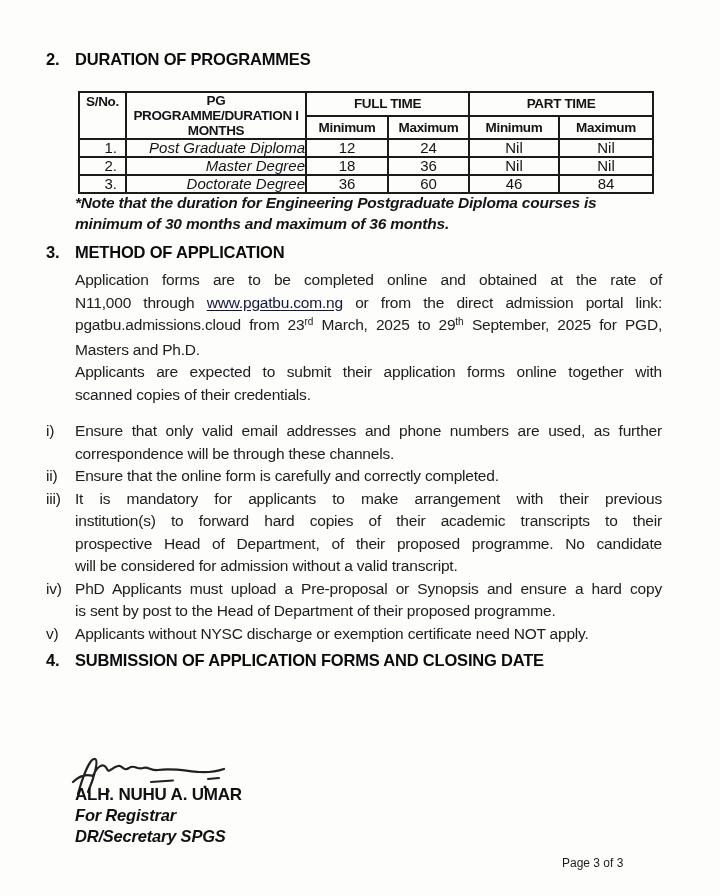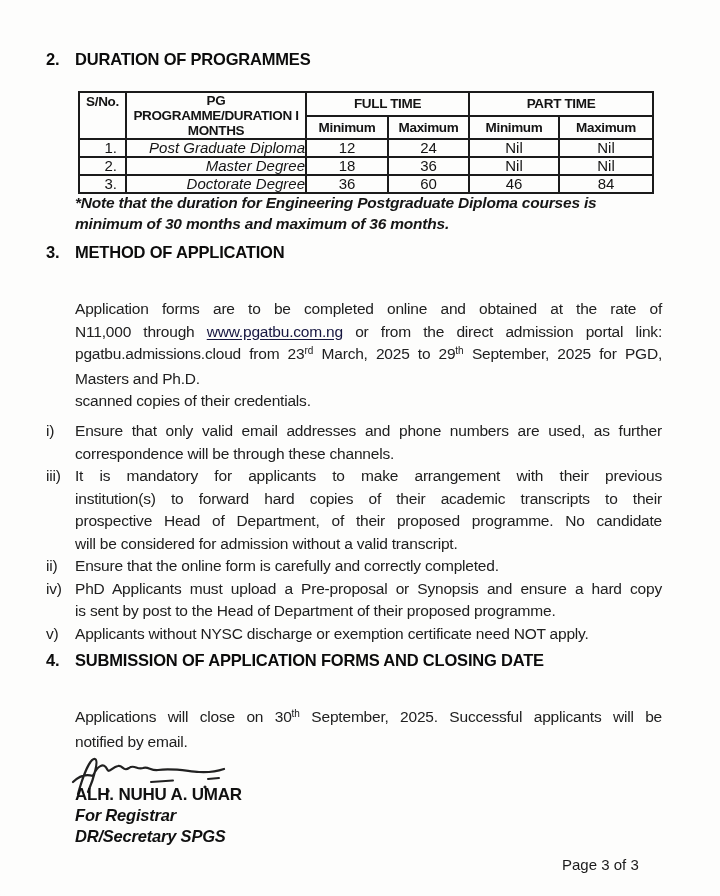--- a/index.html
+++ b/index.html
@@ -21,42 +21,42 @@
     vertical-align:middle;line-height:15px;height:17px;}
   #ptable th.vtop{vertical-align:top;padding-top:1px;}
   #ptable td{font-size:15px;height:16px;line-height:16px;}
   #ptable td.sno{text-align:right;padding-right:8px;}
   #ptable td.prog{text-align:right;padding-left:12px;font-style:italic;}
   #ptable td.num{text-align:center;margin-left:10px;}
 
   .note{position:absolute;left:75px;top:192px;font-size:15.5px;line-height:21px;
     font-weight:700;font-style:italic;color:#161616;letter-spacing:-0.2px;white-space:nowrap;}
 
-  .body-block{position:absolute;font-size:15.5px;line-height:22.5px;letter-spacing:-0.2px;width:587px;margin-top:29px;}
+  .body-block{position:absolute;font-size:15.5px;line-height:22.5px;letter-spacing:-0.2px;width:587px;}
   #para-method{left:75px;top:269px;}
   #para-submission{left:75px;top:677px;}
 
   .tline{white-space:nowrap;}
   .tline.just{text-align:justify;text-align-last:justify;}
 
   .list{position:absolute;left:46px;top:420px;width:616px;font-size:15.5px;
     line-height:22.5px;letter-spacing:-0.2px;}
   .litem{display:flex;}
   .lmark{flex:0 0 29px;}
   .ltext{width:587px;}
 
   .doclink{color:#16163f;text-decoration:underline;text-underline-offset:2px;}
   .sup{font-size:10px;position:relative;top:-5px;letter-spacing:0;}
 
   .sigsvg{position:absolute;left:68px;top:746px;}
   .sigblock{position:absolute;left:75px;top:785px;color:#111;}
   .signame{font-size:17px;font-weight:700;line-height:20px;letter-spacing:-0.2px;}
   .sigtitle{font-size:16.5px;font-weight:700;font-style:italic;line-height:20.5px;letter-spacing:-0.2px;}
 
-  .footer{position:absolute;left:562px;top:856px;font-size:15px;color:#1b1b1b;text-align:center;}
+  .footer{position:absolute;left:562px;top:856px;font-size:12px;color:#1b1b1b;text-align:center;}
 </style>
 </head>
 <body>
 
 <div class="page">
 
   <div class="heading" id="sec2-h">
     <span class="hnum">2.</span>
     <span>DURATION OF PROGRAMMES</span>
   </div>
@@ -123,44 +123,45 @@
   <div class="heading" id="sec3-h">
     <span class="hnum">3.</span>
     <span>METHOD OF APPLICATION</span>
   </div>
 
   <div class="body-block" id="para-method">
       <div class="tline just"><span>Application forms are to be completed online and obtained at the rate of</span></div>
       <div class="tline just"><span>N11,000 through </span><span class="doclink">www.pgatbu.com.ng</span><span> or from the direct admission portal link:</span></div>
       <div class="tline just"><span>pgatbu.admissions.cloud from 23</span><span class="sup">rd</span><span> March, 2025 to 29</span><span class="sup">th</span><span> September, 2025 for PGD,</span></div>
       <div class="tline"><span>Masters and Ph.D.</span></div>
+      <div class="tline just"><span>Applicants are expected to submit their application forms online together with</span></div>
       <div class="tline"><span>scanned copies of their credentials.</span></div>
     </div>
 
   <div class="list" id="instruction-list">
       <div class="litem">
         <div class="lmark">i)</div>
         <div class="ltext">
           <div class="tline just"><span>Ensure that only valid email addresses and phone numbers are used, as further</span></div>
           <div class="tline"><span>correspondence will be through these channels.</span></div>
         </div>
       </div>
       <div class="litem">
+        <div class="lmark">ii)</div>
+        <div class="ltext">
+          <div class="tline"><span>Ensure that the online form is carefully and correctly completed.</span></div>
+        </div>
+      </div>
+      <div class="litem">
         <div class="lmark">iii)</div>
         <div class="ltext">
           <div class="tline just"><span>It is mandatory for applicants to make arrangement with their previous</span></div>
           <div class="tline just"><span>institution(s) to forward hard copies of their academic transcripts to their</span></div>
           <div class="tline just"><span>prospective Head of Department, of their proposed programme. No candidate</span></div>
           <div class="tline"><span>will be considered for admission without a valid transcript.</span></div>
-        </div>
-      </div>
-      <div class="litem">
-        <div class="lmark">ii)</div>
-        <div class="ltext">
-          <div class="tline"><span>Ensure that the online form is carefully and correctly completed.</span></div>
         </div>
       </div>
       <div class="litem">
         <div class="lmark">iv)</div>
         <div class="ltext">
           <div class="tline just"><span>PhD Applicants must upload a Pre-proposal or Synopsis and ensure a hard copy</span></div>
           <div class="tline"><span>is sent by post to the Head of Department of their proposed programme.</span></div>
         </div>
       </div>
       <div class="litem">
@@ -169,24 +170,20 @@
           <div class="tline"><span>Applicants without NYSC discharge or exemption certificate need NOT apply.</span></div>
         </div>
       </div>
     </div>
 
   <div class="heading" id="sec4-h">
     <span class="hnum">4.</span>
     <span>SUBMISSION OF APPLICATION FORMS AND CLOSING DATE</span>
   </div>
 
-  <div class="body-block" id="para-submission">
-      <div class="tline just"><span>Applications will close on 30</span><span class="sup">th</span><span> September, 2025. Successful applicants will be</span></div>
-      <div class="tline"><span>notified by email.</span></div>
-    </div>
 
   <svg class="sigsvg" width="175" height="55" viewBox="0 0 175 55" aria-hidden="true">
     <path d="M10 48 C15 30 22 12 27 13 C31 14 26 32 20 46 M5 36 C12 29 19 28 25 30 C29 20 36 16 39 23 C41 28 44 21 50 20 C55 19 55 26 61 22 C66 18 69 24 75 22 C80 20 83 25 90 24 C105 22 118 25 131 26 C140 26.5 150 25 156 23" stroke="#212121" stroke-width="2.2" fill="none" stroke-linecap="round" stroke-linejoin="round"></path>
     <path d="M83 36 L105 34.5 M140 33 L151 32" stroke="#212121" stroke-width="2" fill="none" stroke-linecap="round"></path>
     <circle cx="40" cy="45" r="1.7" fill="#212121"></circle>
     <circle cx="137" cy="41" r="1.6" fill="#212121"></circle>
   </svg>
 
   <div class="sigblock">
     <div class="signame">ALH. NUHU A. UMAR</div>

